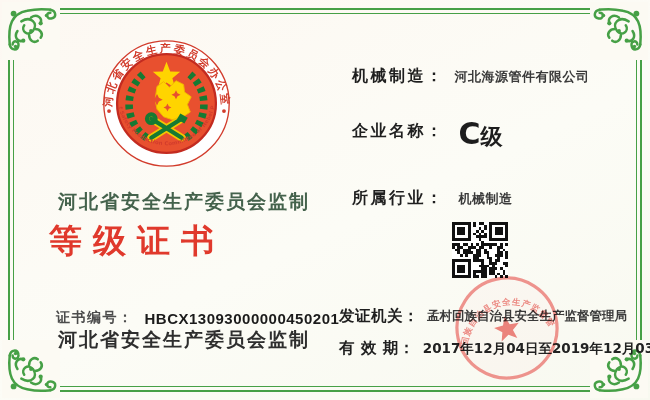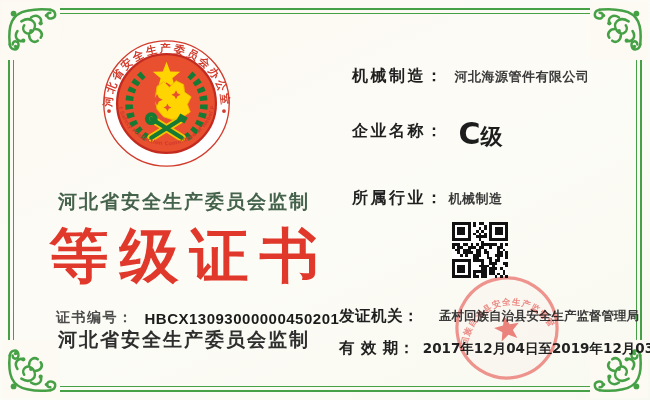--- a/index.html
+++ b/index.html
@@ -27,40 +27,40 @@
   .corner.tr{right:2px;top:2px;}  .corner.tr svg{transform:scaleX(-1);}
   .corner.bl{left:2px;bottom:2px;} .corner.bl svg{transform:scaleY(-1);}
   .corner.br{right:2px;bottom:2px;} .corner.br svg{transform:scale(-1,-1);}
 
   .content{position:absolute;inset:0;z-index:4;}
 
   
   .emblem{position:absolute;left:100px;top:37px;width:133px;height:133px;}
   .subtitle{position:absolute;left:38px;top:189px;width:292px;text-align:center;
     font-size:19px;font-weight:bold;color:var(--subtitle-green);letter-spacing:2px;white-space:nowrap;}
-  .main-title{position:absolute;left:38px;top:221px;width:292px;text-align:center;
-    font-size:59px;font-weight:bold;color:var(--title-red);letter-spacing:11px;text-indent:11px;
+  .main-title{position:absolute;left:38px;top:221px;width:292px;text-align:left;
+    font-size:33px;font-weight:bold;color:var(--title-red);letter-spacing:11px;text-indent:11px;
     white-space:nowrap;line-height:1.2;}
   .certno{position:absolute;left:56px;top:309px;display:flex;align-items:center;gap:11px;white-space:nowrap;}
   .certno .lbl{font-size:14px;font-weight:bold;color:#4c4c4c;letter-spacing:1.5px;}
   .certno .val{font-size:15px;font-weight:bold;color:#1b1b1b;letter-spacing:.5px;
     font-family:"Liberation Sans","DejaVu Sans",sans-serif;}
   .issuer{position:absolute;left:38px;top:327px;width:292px;text-align:center;
     font-size:19px;font-weight:bold;color:#2e2e2e;letter-spacing:2px;white-space:nowrap;}
 
   
   .row{position:absolute;display:flex;align-items:flex-start;white-space:nowrap;}
   .row .lbl{font-size:16px;font-weight:bold;color:#1f1f1f;letter-spacing:2.5px;flex:none;}
   .row .val{font-size:13px;font-weight:bold;color:#3a3a3a;padding-top:2px;letter-spacing:.5px;}
   .row.company{left:352px;top:66px;gap:10px;}
   .row.grade{left:352px;top:121px;gap:14px;}
   .grade-c{font-size:30px;font-weight:bold;color:#1d1d1d;line-height:.85;}
   .grade-ji{font-size:22px;font-weight:bold;color:#1d1d1d;line-height:1.1;}
-  .row.industry{left:352px;top:188px;gap:4px;}
-  .row.authority{left:339px;top:306px;gap:20px;}
+  .row.industry{left:352px;top:188px;gap:14px;}
+  .row.authority{left:339px;top:306px;gap:8px;}
   .row.authority .lbl{font-size:15.5px;letter-spacing:.5px;}
   .row.authority .val{font-size:12.5px;letter-spacing:0;}
   .row.validity{left:339px;top:338px;gap:8px;}
   .row.validity .lbl{font-size:15.5px;letter-spacing:.5px;text-align:center;}
   .row.validity .val{font-size:13.5px;color:#222;letter-spacing:0;}
 
   .qr{position:absolute;left:452px;top:222px;width:56px;height:56px;background:#fff;}
   .qr svg{display:block;width:100%;height:100%;}
 
   .stamp{position:absolute;left:449px;top:270px;width:116px;height:116px;z-index:6;

